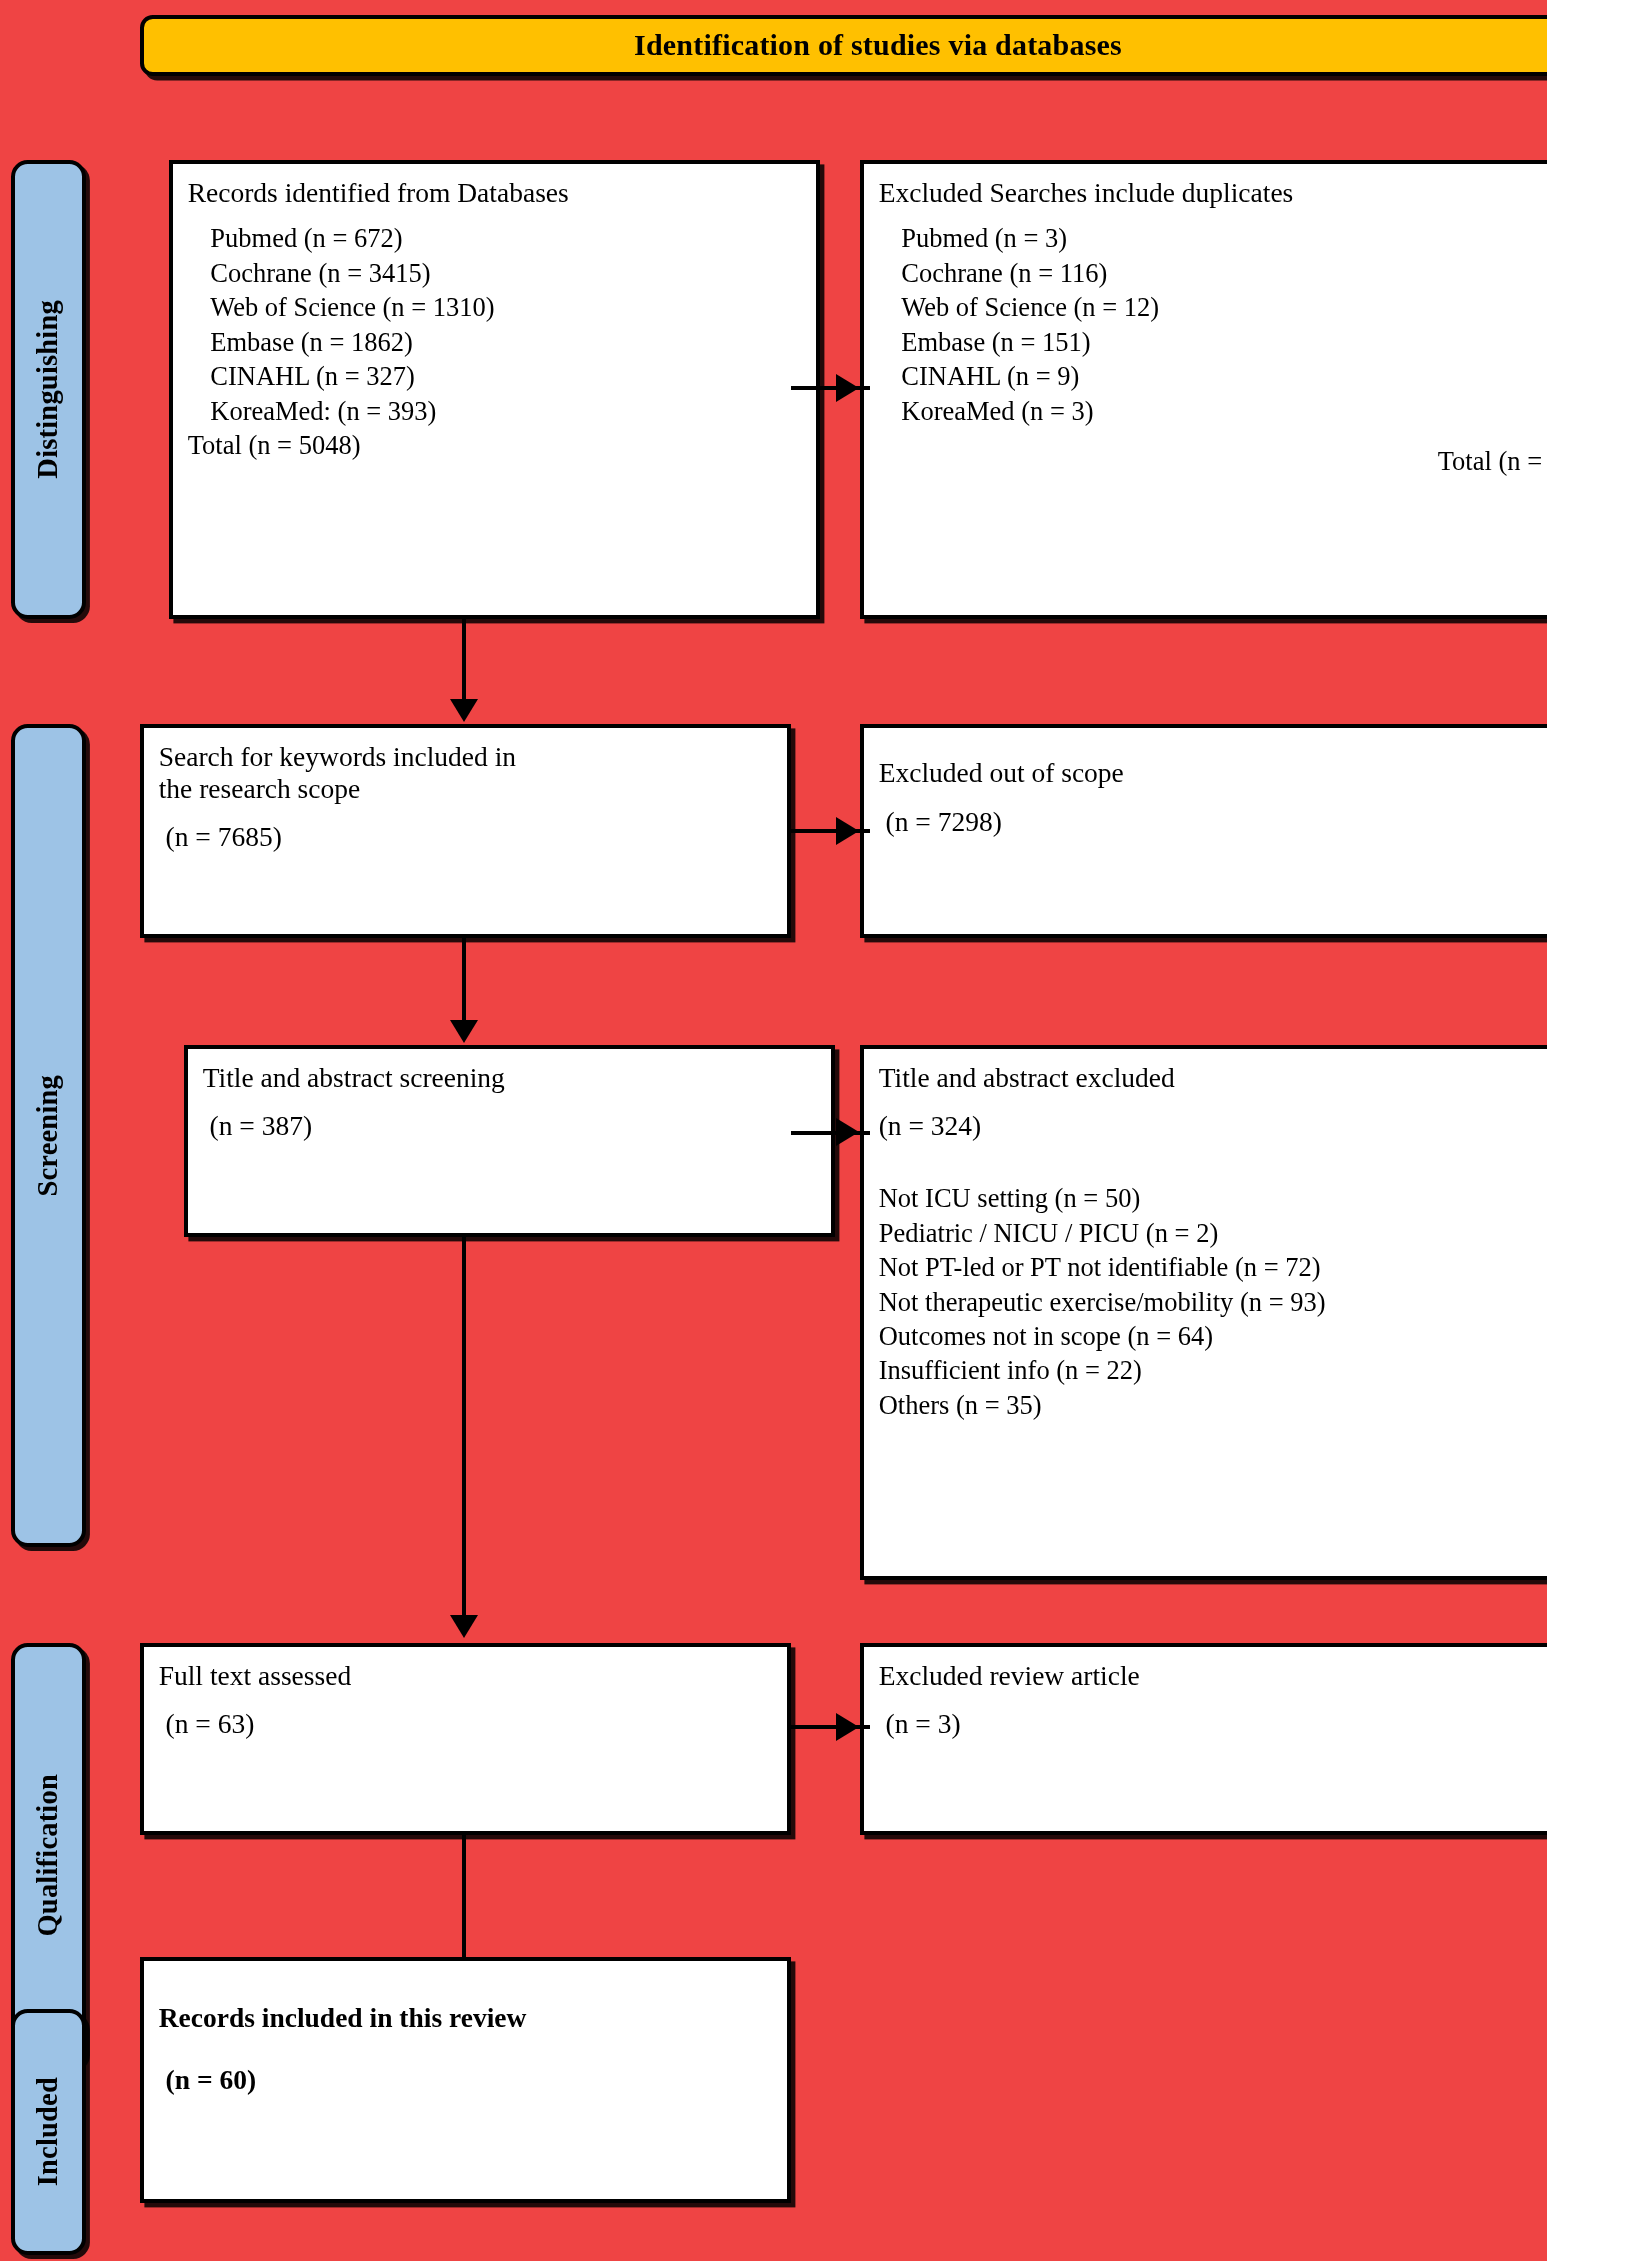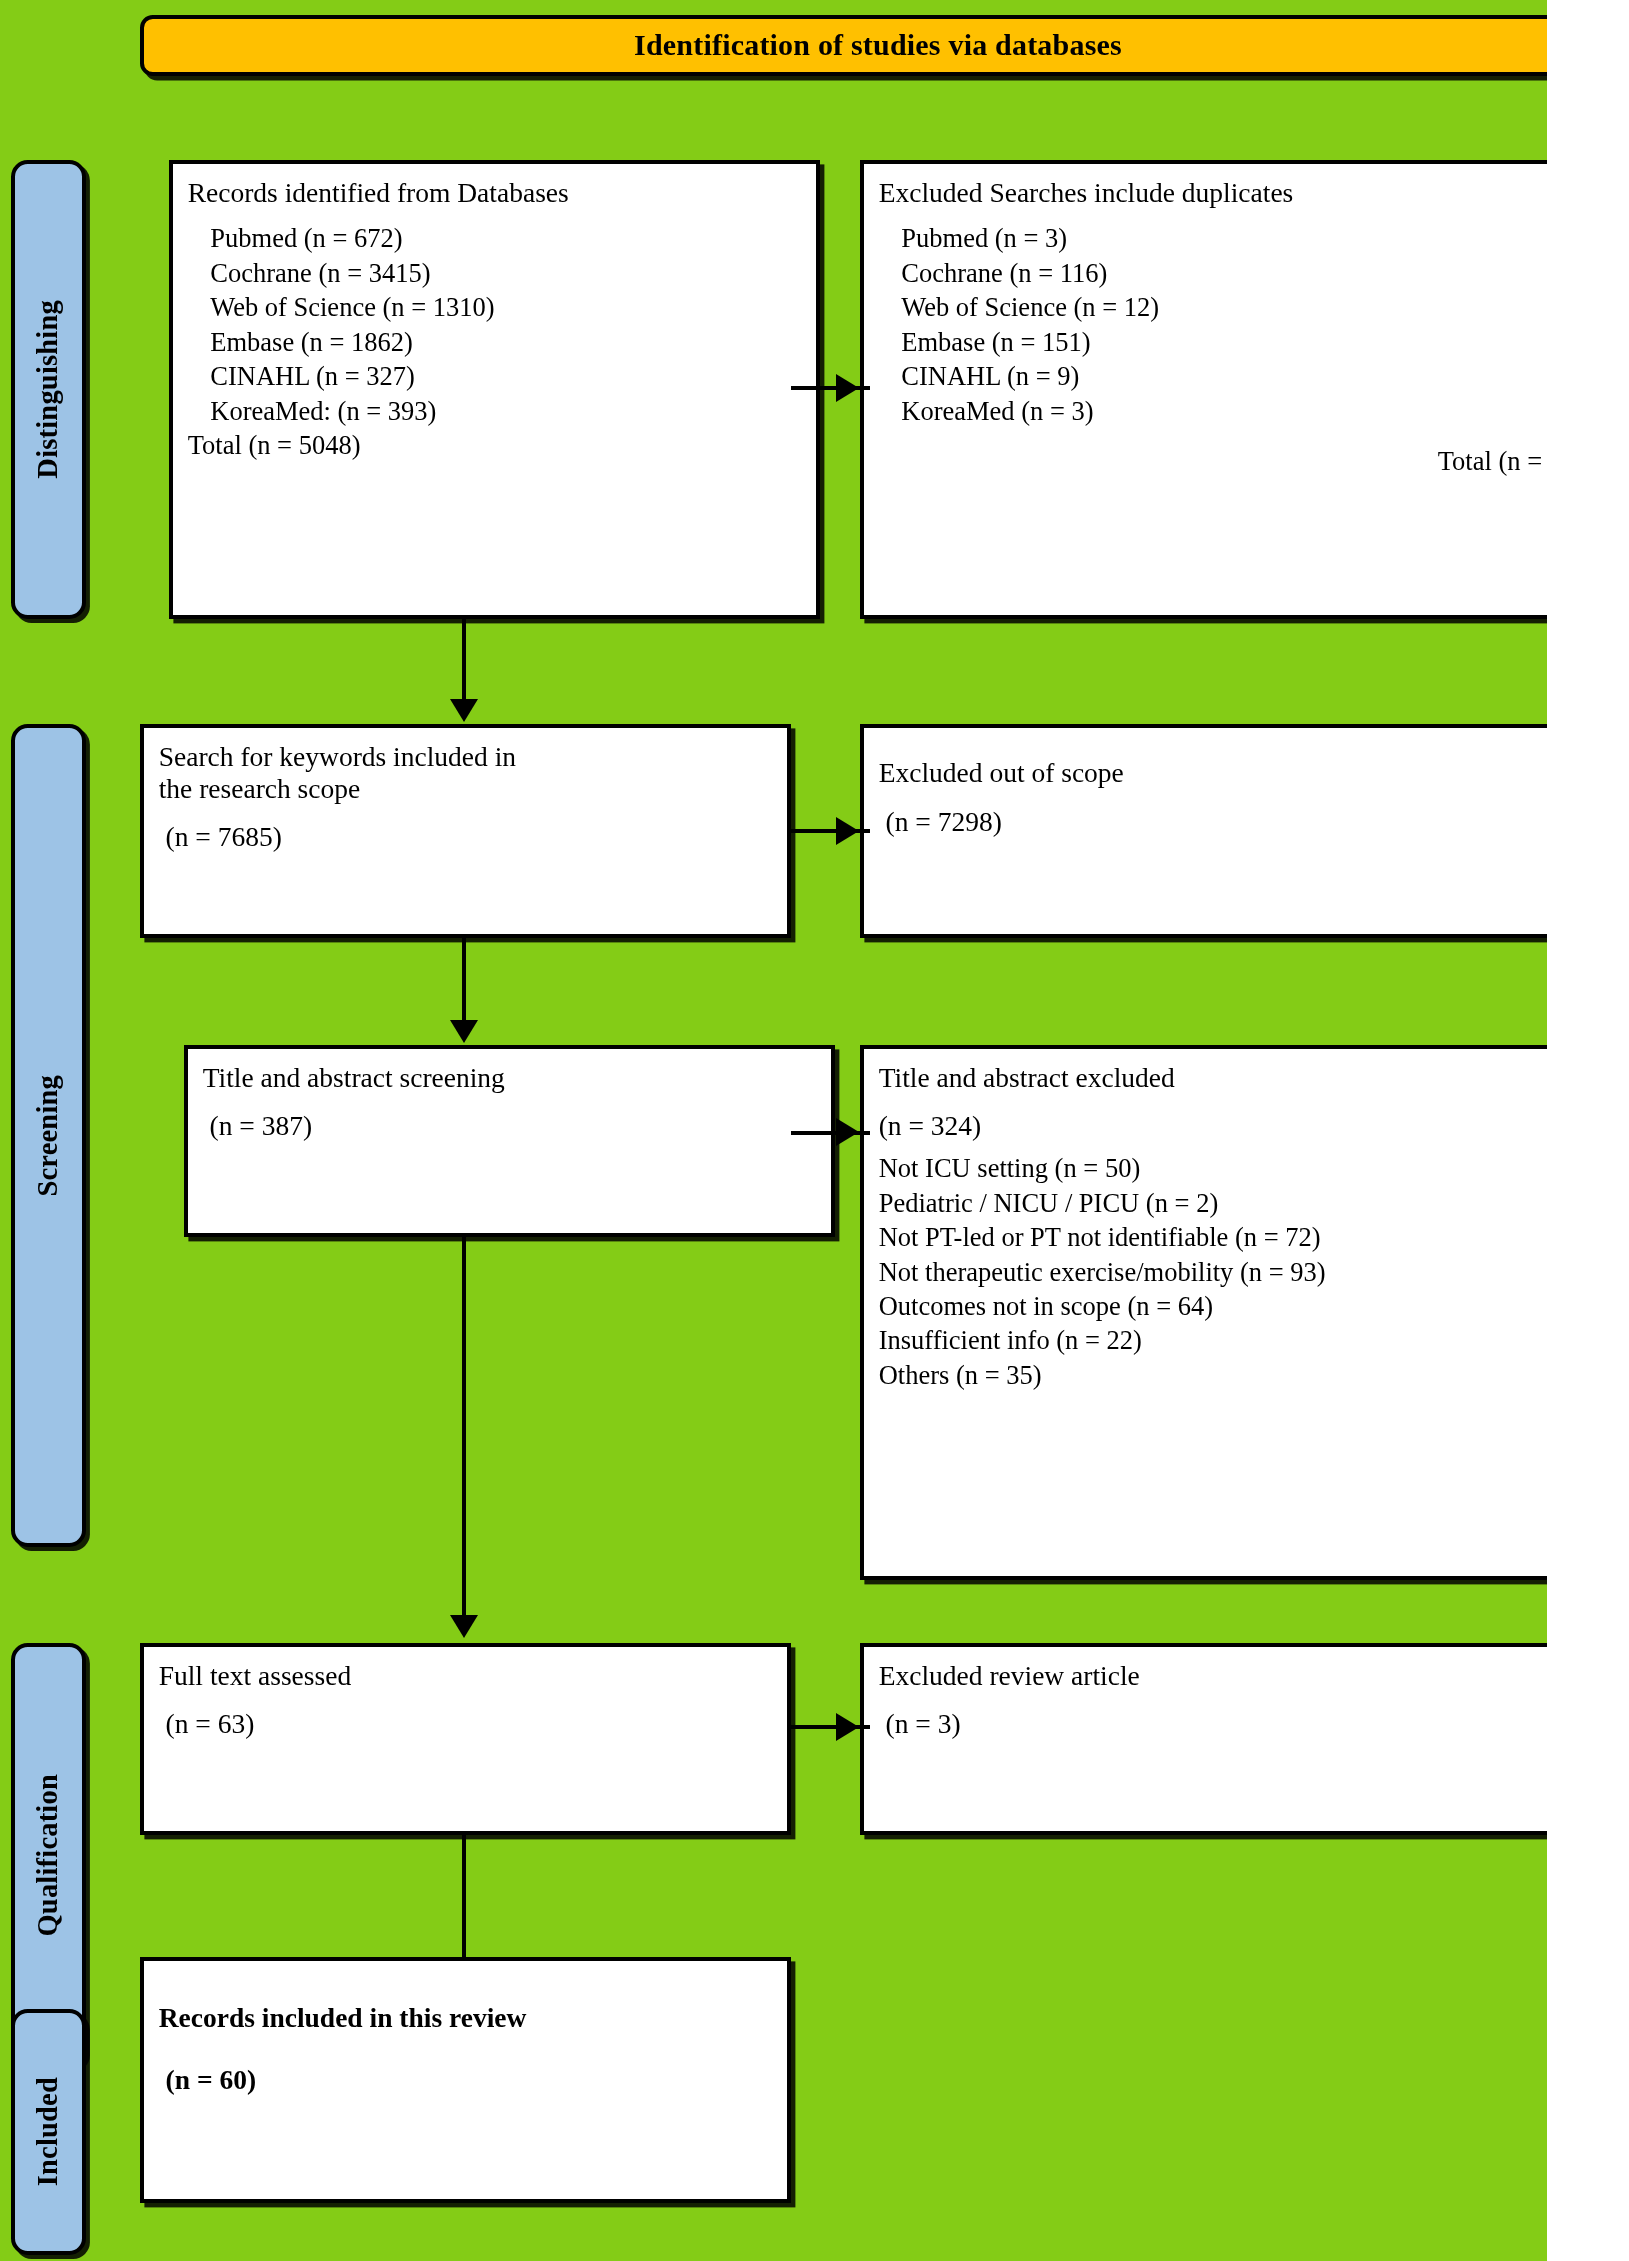--- a/index.html
+++ b/index.html
@@ -10,21 +10,21 @@
   }
   body {
     font-family: "Liberation Serif", "DejaVu Serif", serif;
     color: #000000;
   }
 
   #diagram {
     position: relative;
     width: 1547px;
     height: 2261px;
-    background: #84cc16;
+    background: #ef4444;
     overflow: hidden;
   }
 
   
   .banner {
     position: absolute;
     left: 140px;
     top: 14.7px;
     width: 1476px;
     height: 61px;
@@ -96,21 +96,21 @@
     font-size: 26.5px;
     line-height: 1.30;
     white-space: nowrap;
   }
   .total-line {
     font-size: 26.5px;
     line-height: 1.30;
     padding-left: 0px;
   }
   .reason-list {
-    margin-top: 9px;
+    margin-top: 39px;
   }
   .reason-list .li {
     font-size: 26.5px;
     line-height: 1.30;
     white-space: nowrap;
   }
 
   
   .vline {
     position: absolute;

